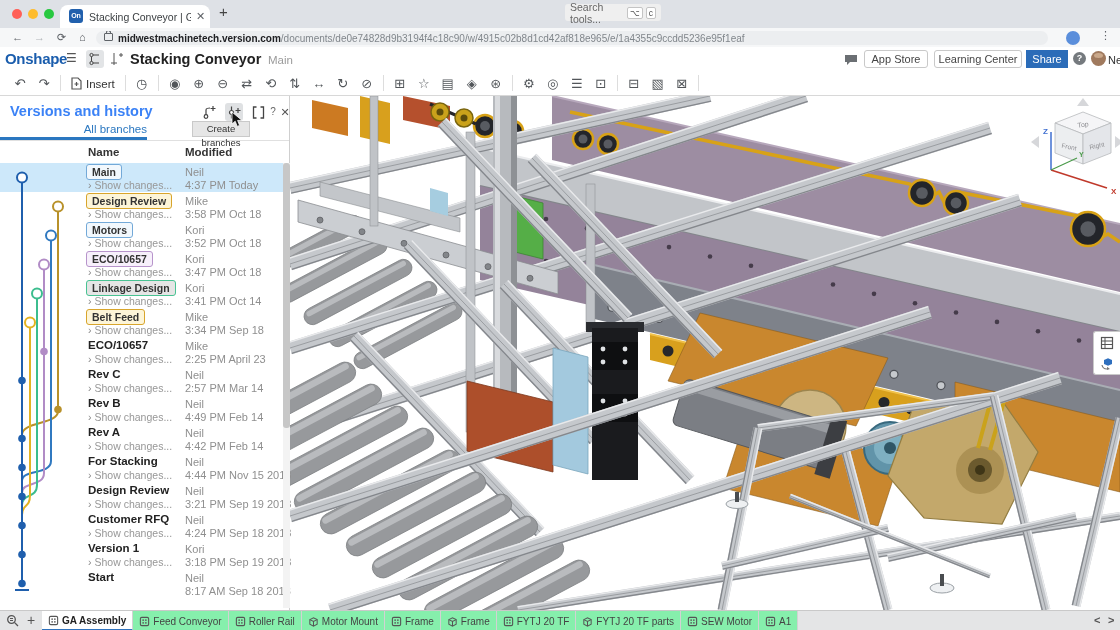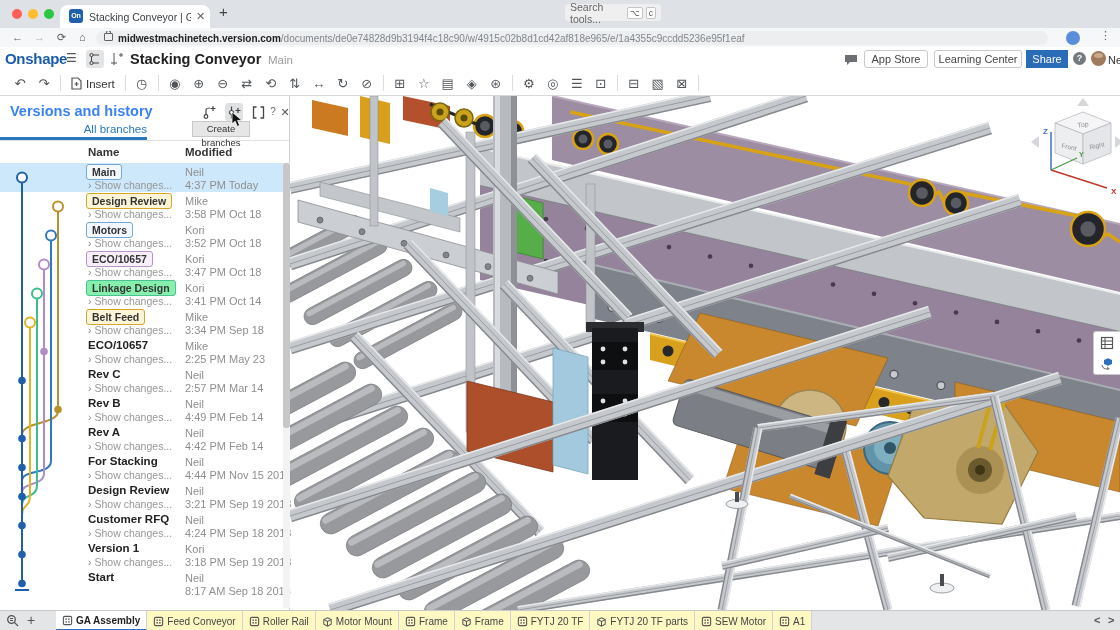--- a/index.html
+++ b/index.html
@@ -66,39 +66,39 @@
            font-size:9.5px;color:#333;text-align:center;line-height:14px;z-index:5}
   .colh{top:50px;font-size:11.5px;font-weight:bold;color:#333}
   .vlist{left:0;top:67px;width:283px;height:435px}
   .vrow{position:relative;height:29px}
   .vrow.sel{background:#cde8fa}
   .badge{position:absolute;left:86px;top:1px;border:1px solid;border-radius:3px;padding:0 5px;font-size:10.5px;
          font-weight:bold;line-height:14px;color:#333;background:#fff;white-space:nowrap}
   .b-blue{border-color:#73a9d8;background:#f2f8fd}
   .b-yellow{border-color:#d8a52c;background:#fdf5d8}
   .b-purple{border-color:#b794cb;background:#f7f0fb}
-  .b-green{border-color:#49c393;background:#86efac}
+  .b-green{border-color:#49c393;background:#e5e5e5}
   .vname{position:absolute;left:88px;top:2px;font-size:11.5px;font-weight:bold;color:#222;white-space:nowrap}
   .vshow{position:absolute;left:88px;top:16px;font-size:10.5px;color:#979797;white-space:nowrap}
   .vshow .chev{margin-right:3px;color:#8a8a8a}
   .vby{position:absolute;left:185px;top:3px;font-size:11px;color:#8f8f8f}
   .vdate{position:absolute;left:185px;top:16px;font-size:11px;color:#8f8f8f;white-space:nowrap}
   .graphsvg{position:absolute;left:0;top:67px;pointer-events:none}
   .vscroll{left:283px;top:67px;width:7px;height:445px;background:#f3f3f3}
   .vthumb{left:0;top:0;width:7px;height:265px;background:#c7c7c7;border-radius:3px}
   
   .viewport{left:290px;top:96px;width:830px;height:514px;background:#fff;overflow:hidden}
   .flyout{left:1093px;top:331px;width:26px;height:42px;background:#fff;border:1px solid #c9c9c9;border-right:none;
           border-radius:3px 0 0 3px;display:flex;flex-direction:column;align-items:center;justify-content:space-evenly}
   
   .bottombar{left:0;top:610px;width:1120px;height:20px;background:#e4e5e6;border-top:1px solid #c9c9c9;box-sizing:border-box}
   .bbplus{left:27px;top:1px;font-size:14px;color:#555}
-  .bbtabs{position:absolute;left:56px;top:0;width:1040px;height:20px;display:flex;overflow:hidden}
+  .bbtabs{position:absolute;left:42px;top:0;width:1040px;height:20px;display:flex;overflow:hidden}
   .btab{flex:none;display:flex;align-items:center;gap:3px;padding:0 6px;font-size:10px;color:#444;
-        background:#fef9c3;border-right:1px solid #d2d2d3;white-space:nowrap;height:20px;box-sizing:border-box}
+        background:#86efac;border-right:1px solid #d2d2d3;white-space:nowrap;height:20px;box-sizing:border-box}
   .btab.active{background:#fff;color:#222;border-bottom:2px solid #2f72bd;font-weight:bold}
   .bchev{top:3px;font-size:11px;color:#555;font-weight:bold}
 </style>
 </head>
 <body>
 
 <div class="stage">
 
   <div class="abs tabstrip">
     <div class="abs tdot" style="left:12px;background:#ff5f57"></div>
@@ -625,21 +625,21 @@
         <div class="vrow">
           <span class="badge b-yellow">Belt Feed</span>
           <span class="vshow"><span class="chev">›</span><span>Show changes...</span></span>
           <span class="vby">Mike</span>
           <span class="vdate">3:34 PM Sep 18</span>
         </div>
         <div class="vrow">
           <span class="vname">ECO/10657</span>
           <span class="vshow"><span class="chev">›</span><span>Show changes...</span></span>
           <span class="vby">Mike</span>
-          <span class="vdate">2:25 PM May 23</span>
+          <span class="vdate">2:25 PM April 23</span>
         </div>
         <div class="vrow">
           <span class="vname">Rev C</span>
           <span class="vshow"><span class="chev">›</span><span>Show changes...</span></span>
           <span class="vby">Neil</span>
           <span class="vdate">2:57 PM Mar 14</span>
         </div>
         <div class="vrow">
           <span class="vname">Rev B</span>
           <span class="vshow"><span class="chev">›</span><span>Show changes...</span></span>

